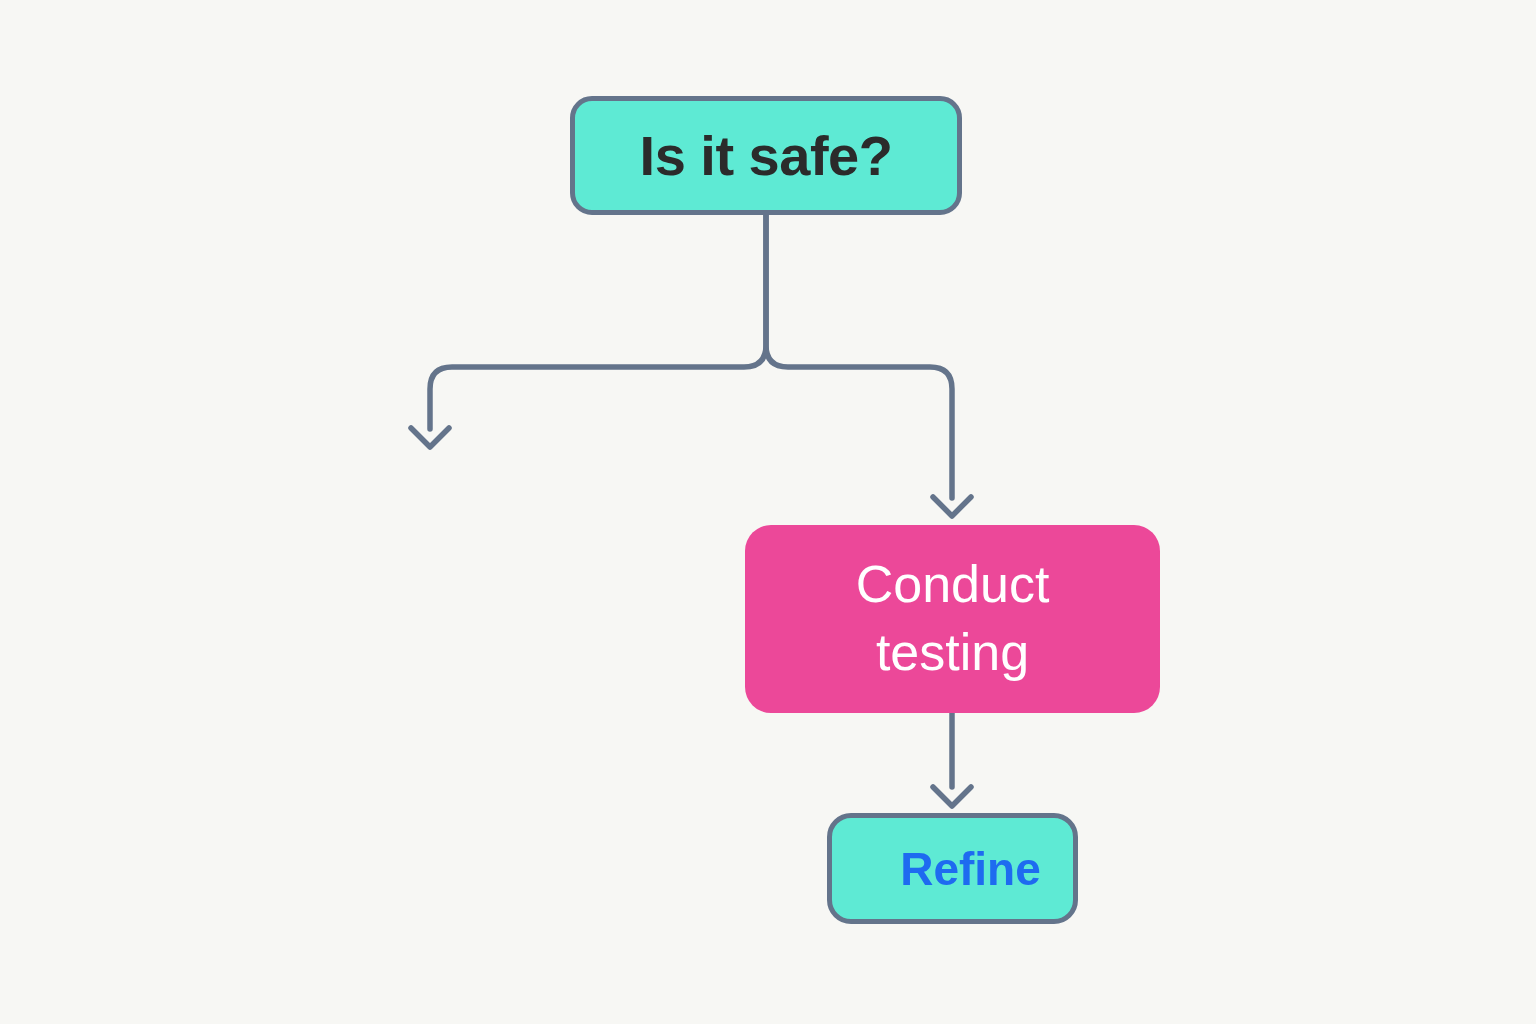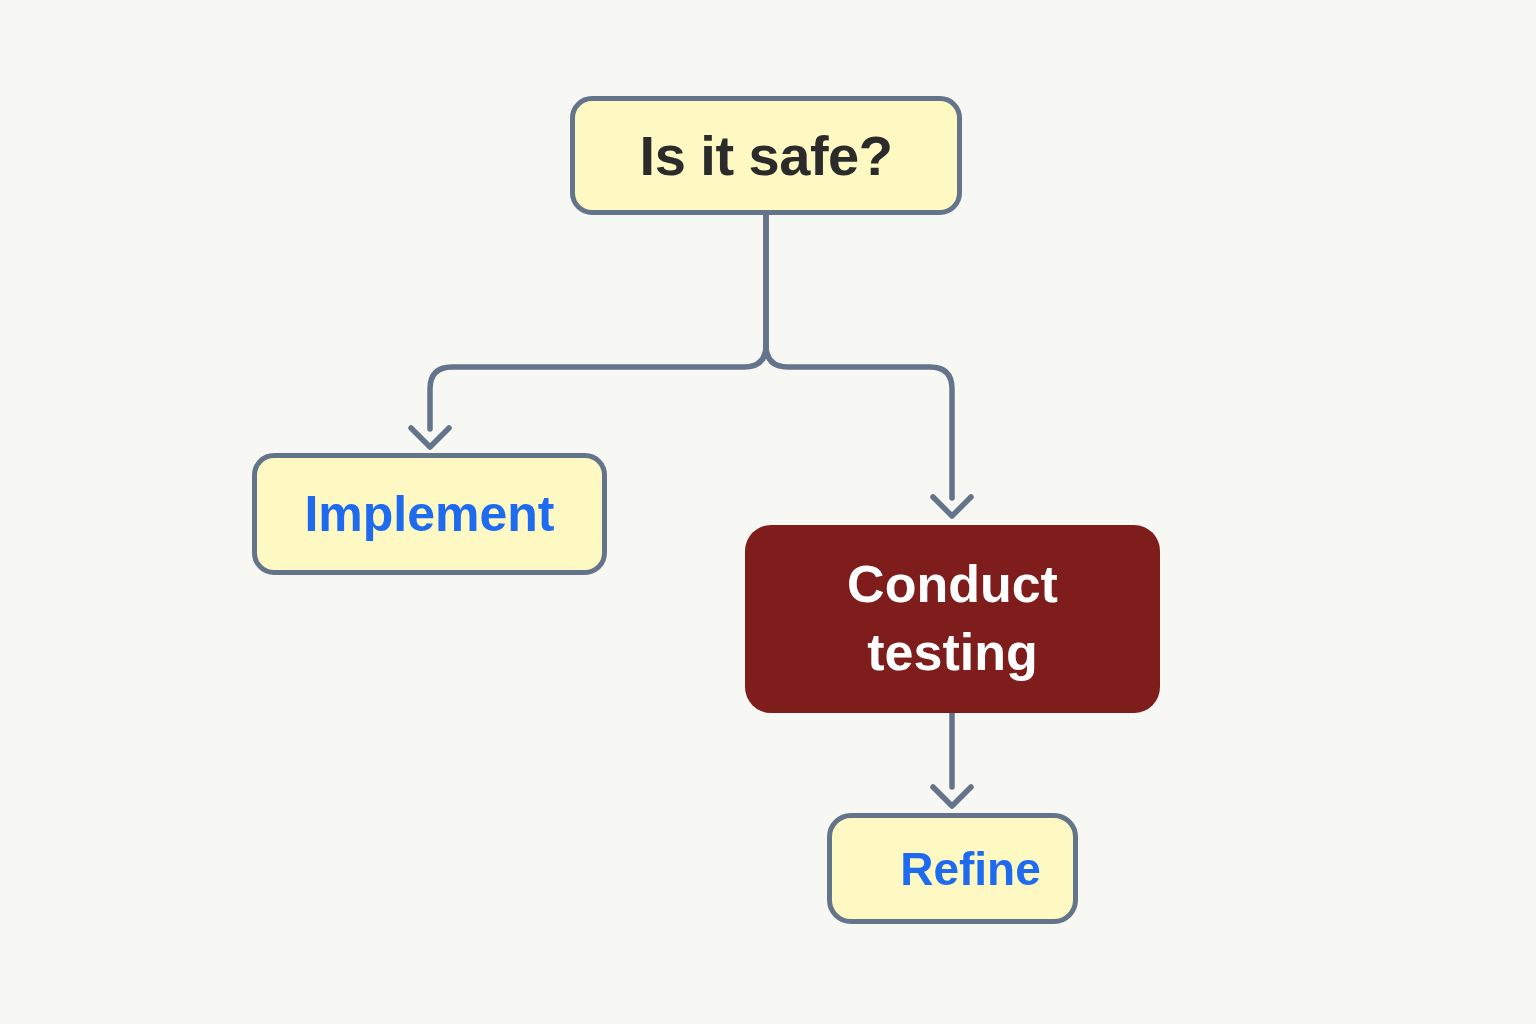--- a/index.html
+++ b/index.html
@@ -29,21 +29,21 @@
     stroke-linecap: round;
     stroke-linejoin: round;
   }
   .node {
     position: absolute;
     box-sizing: border-box;
     display: flex;
     align-items: center;
     justify-content: center;
     text-align: center;
-    background: #fef9c3;
+    background: #5eead4;
     border: 5px solid #64748b;
     border-radius: 22px;
   }
   .node-root {
     left: 570px;
     top: 96px;
     width: 392px;
     height: 119px;
     font-size: 56px;
     font-weight: 700;
@@ -57,25 +57,25 @@
     height: 122px;
     font-size: 50px;
     font-weight: 600;
     color: #1e6bf0;
   }
   .node-conduct {
     left: 745px;
     top: 525px;
     width: 415px;
     height: 188px;
-    background: #7f1d1d;
+    background: #ec4899;
     border: none;
     border-radius: 26px;
     font-size: 52px;
-    font-weight: 700;
+    font-weight: 400;
     line-height: 1.3;
     color: #ffffff;
     padding: 0 30px;
   }
   .node-refine {
     left: 827px;
     top: 813px;
     width: 251px;
     height: 111px;
     border-radius: 24px;
@@ -116,23 +116,20 @@
       <path d="M952 713 L952 787"></path>
       <path d="M933 787 L952 806 L971 787"></path>
     </g>
   </svg>
 
   <div class="node node-root">
     <span>Is it safe?</span>
   </div>
 
 
-  <div class="node node-implement">
-    <span>Implement</span>
-  </div>
 
   <div class="node node-conduct">
     <span>Conduct testing</span>
   </div>
 
   <div class="node node-refine">
     <span>Refine</span>
   </div>
 
 </div>

